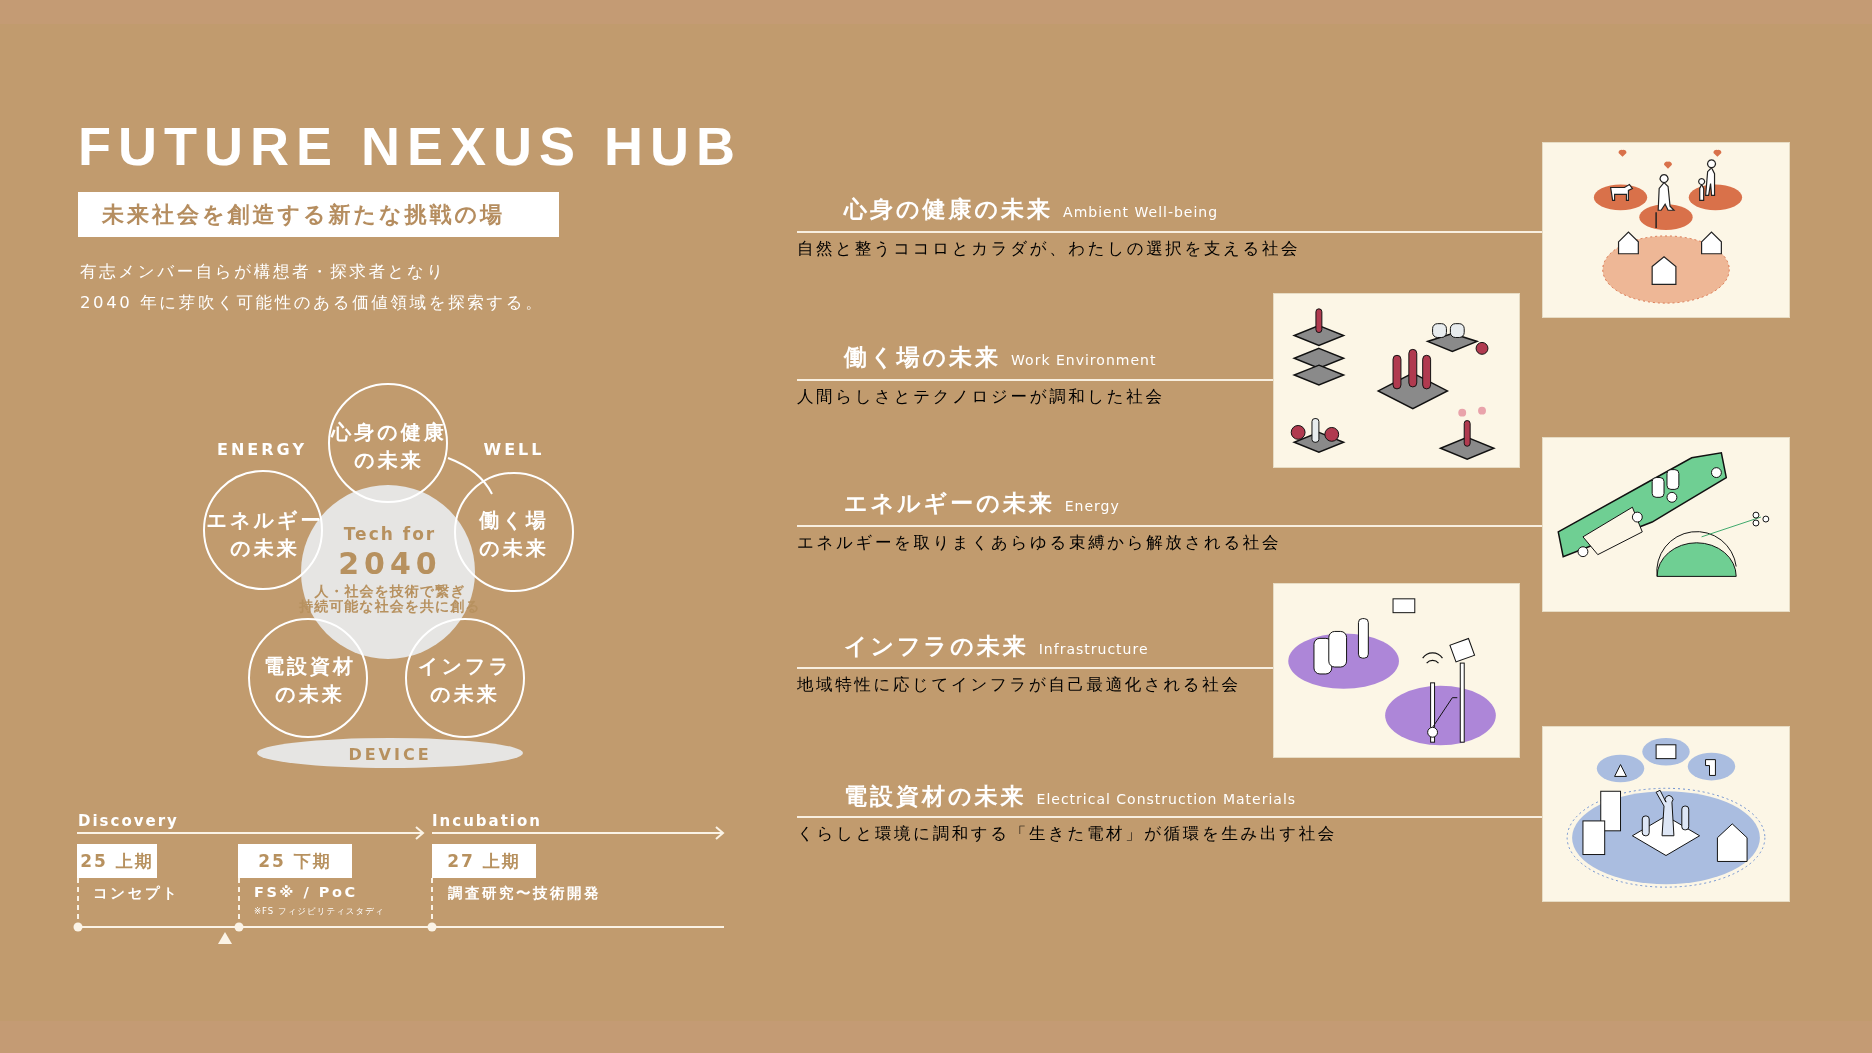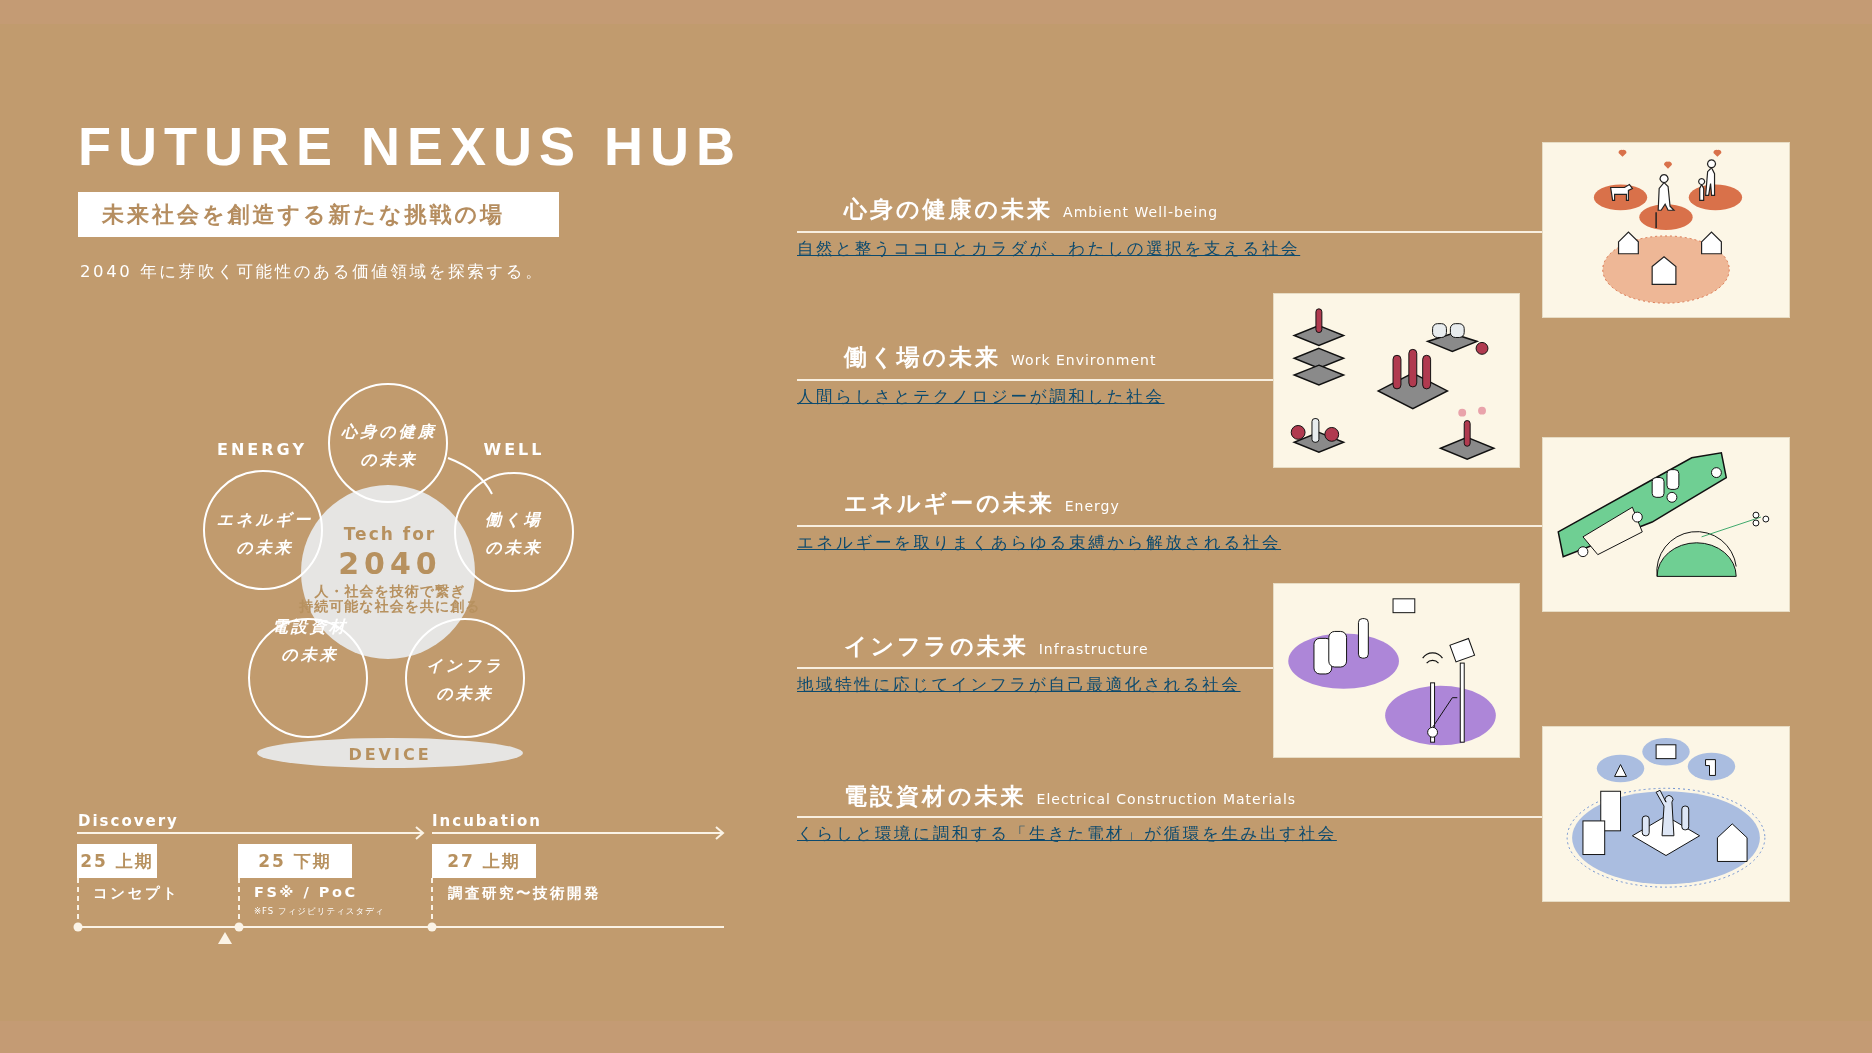--- a/index.html
+++ b/index.html
@@ -31,23 +31,22 @@
   }
 
   
   .diagram { position: absolute; left: 0; top: 0; width: 760px; height: 800px; }
   .dlabel {
     position: absolute; font-weight: 700; font-size: 16px; letter-spacing: 3px; color: #fff;
     transform: translate(-50%, -50%);
   }
   .circle-text {
     position: absolute; transform: translate(-50%, -50%); text-align: center;
-    font-weight: 700; font-size: 16px; line-height: 28px; letter-spacing: 3px; color: #fff;
+    font-weight: 700; font-size: 20px; line-height: 28px; letter-spacing: 3px; color: #fff;
     white-space: nowrap;
-    font-style: italic;
   }
   .center-text { position: absolute; transform: translate(-50%, 0); text-align: center; color: #b7915f; white-space: nowrap; }
   .center-tech { font-weight: 700; font-size: 17px; letter-spacing: 2px; }
   .center-year { font-weight: 700; font-size: 30px; letter-spacing: 5px; line-height: 40px; }
   .center-sub { font-size: 14px; letter-spacing: 1px; line-height: 15px; font-weight: 700; }
   .device-label {
     position: absolute; left: 390px; top: 754px; transform: translate(-50%, -50%);
     color: #b7915f; font-weight: 700; font-size: 16px; letter-spacing: 3px;
   }
 
@@ -57,39 +56,40 @@
     position: absolute; top: 844px; height: 34px; background: #fff;
     display: flex; align-items: center; justify-content: center;
     color: #b7915f; font-weight: 700; font-size: 17px; letter-spacing: 2px;
   }
   .tl-desc { position: absolute; top: 884px; font-weight: 700; font-size: 14.5px; letter-spacing: 2.5px; color: #fff; }
   .tl-note { position: absolute; top: 906px; font-size: 8.5px; letter-spacing: 1px; color: #fff; }
   .topic-head { position: absolute; white-space: nowrap; margin-left: 47px; }
   .topic-jp { font-weight: 700; font-size: 23px; letter-spacing: 3px; color: #fff; }
   .topic-en { font-size: 14px; letter-spacing: 1px; color: #fff; margin-left: 10px; }
   .topic-line { position: absolute; height: 2px; background: #f8efe0; }
-  .topic-desc { position: absolute; white-space: nowrap; font-size: 16.5px; letter-spacing: 2.6px; color: #0c4a6e; text-decoration: underline; }
+  .topic-desc { position: absolute; white-space: nowrap; font-size: 16.5px; letter-spacing: 2.6px; color: #000000; }
 
   .card {
     position: absolute; background: #fcf6e6;
     border: 1px solid #e7dcc4;
   }
   .card svg { width: 100%; height: 100%; display: block; }
 </style>
 </head>
 <body>
 
 <div class="band-top"></div>
 <div class="band-bottom"></div>
 
 <div class="title">FUTURE NEXUS HUB</div>
 <div class="subtitle-box">
   <span>未来社会を創造する新たな挑戦の場</span>
 </div>
 <div class="intro">
+  <div>有志メンバー自らが構想者・探求者となり</div>
   <div>2040 年に芽吹く可能性のある価値領域を探索する。</div>
 </div>
 
 <div class="diagram">
   <svg width="760" height="800" style="position:absolute;left:0;top:0">
     <circle cx="388" cy="572" r="87" fill="#e6e5e3"></circle>
     <ellipse cx="390" cy="753" rx="133" ry="15" fill="#e6e5e3"></ellipse>
     <path d="M 448 458 Q 480 470 492 494" fill="none" stroke="#fff" stroke-width="2"></path>
     <g fill="none" stroke="#ffffff" stroke-width="2">
       <circle cx="388" cy="443" r="59"></circle>
@@ -108,21 +108,21 @@
     <div>の未来</div>
   </div>
   <div class="circle-text" style="left:265px;top:534px">
     <div>エネルギー</div>
     <div>の未来</div>
   </div>
   <div class="circle-text" style="left:514px;top:534px">
     <div>働く場</div>
     <div>の未来</div>
   </div>
-  <div class="circle-text" style="left:310px;top:641px">
+  <div class="circle-text" style="left:310px;top:680px">
     <div>電設資材</div>
     <div>の未来</div>
   </div>
   <div class="circle-text" style="left:465px;top:680px">
     <div>インフラ</div>
     <div>の未来</div>
   </div>
 
   <div class="center-text" style="left:390px;top:524px">
     <div class="center-tech">Tech for</div>

